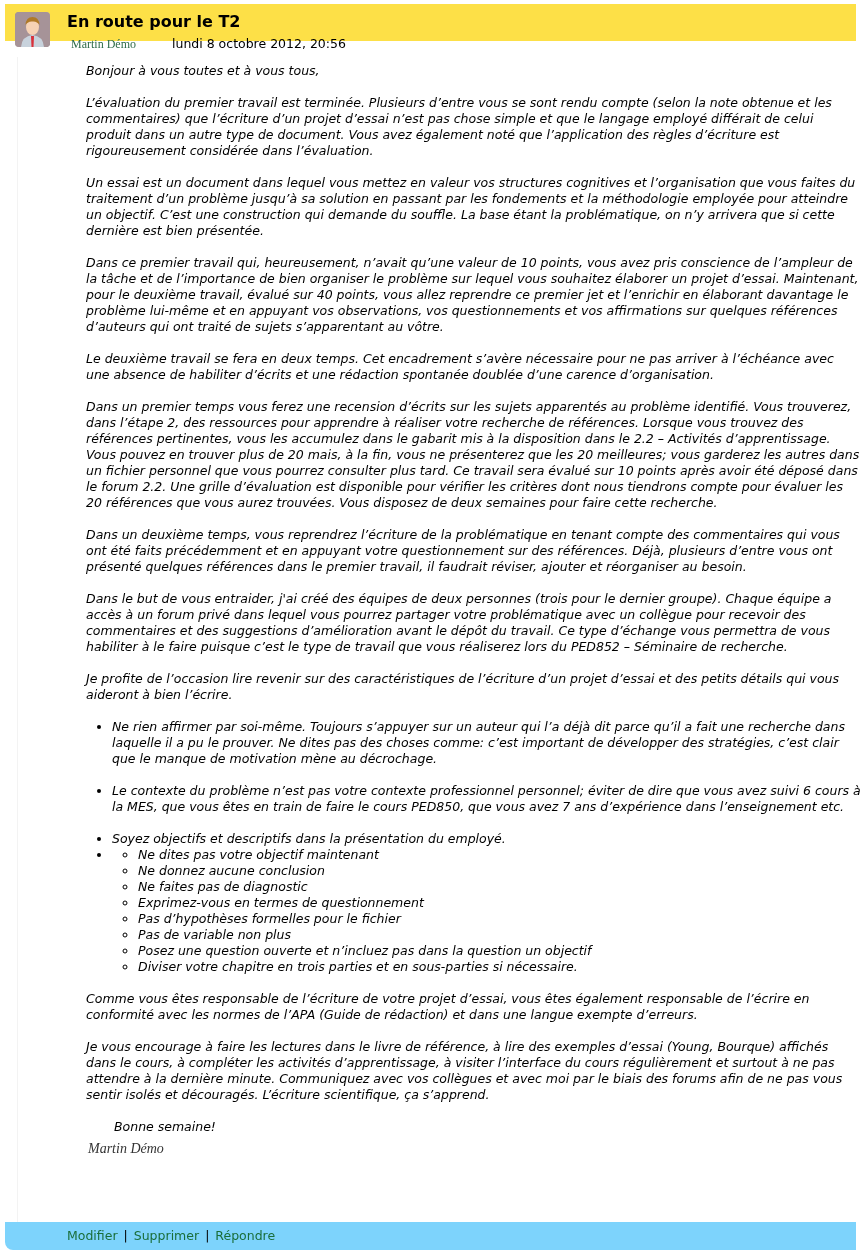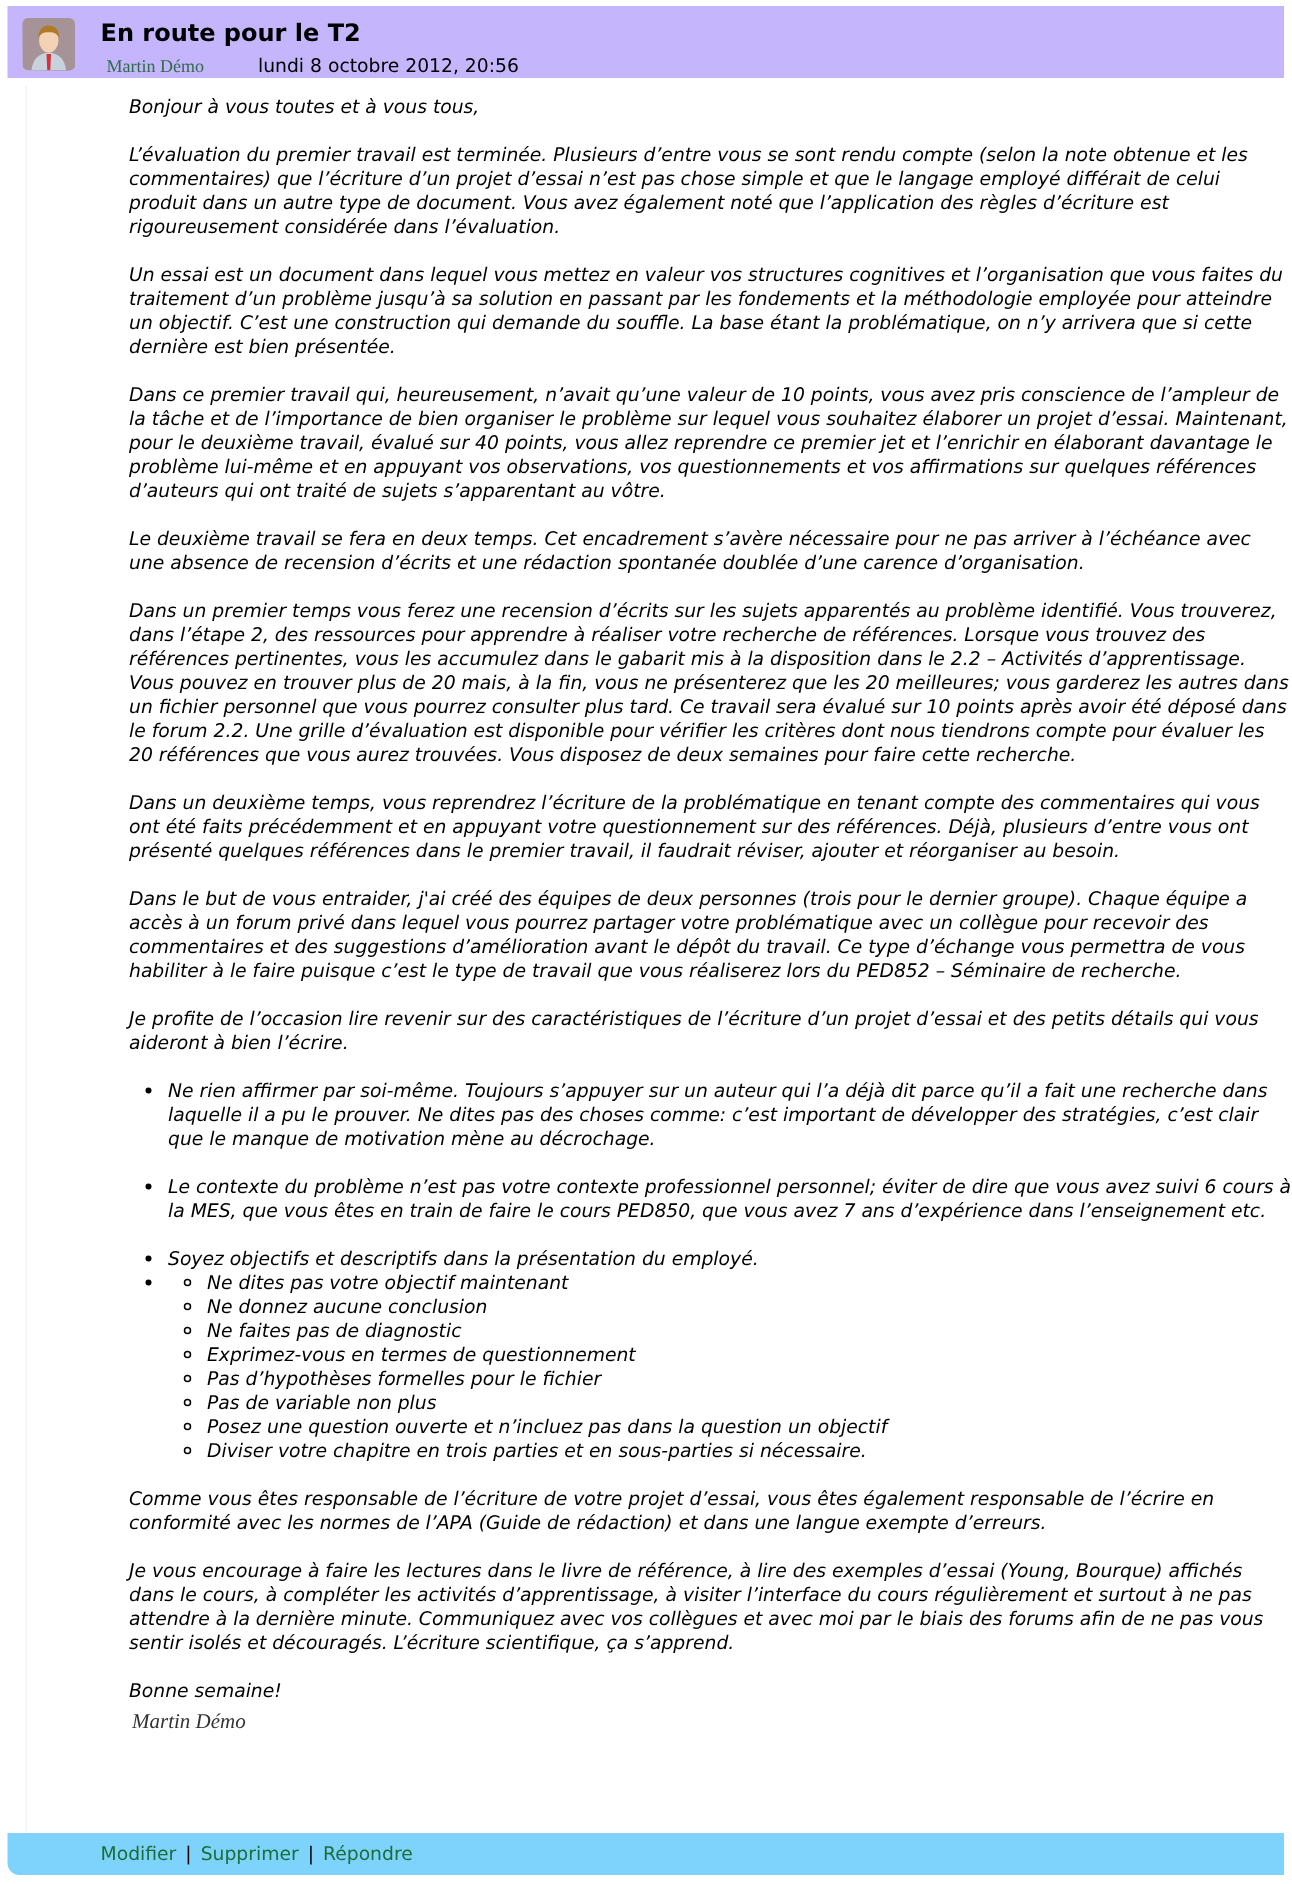--- a/index.html
+++ b/index.html
@@ -1,19 +1,19 @@
 <!DOCTYPE html>
 <html><head>
 <meta charset="utf-8">
 <style>
   html, body { margin: 0; padding: 0; background: #ffffff; }
   body { width: 861px; height: 1256px; position: relative; overflow: hidden;
          font-family: "DejaVu Sans", sans-serif; font-size: 12.5px; color: #000; }
   .post { position: absolute; left: 5px; top: 4px; width: 851px; height: 1246px; }
-  .header { position: absolute; left: 0; top: 0; width: 851px; height: 48px; background: #c4b5fd; }
+  .header { position: absolute; left: 0; top: 0; width: 851px; height: 37px; background: #fde047; }
   .avatar { position: absolute; left: 10px; top: 8px; width: 35px; height: 35px; border-radius: 4px; overflow: hidden;
             background: linear-gradient(135deg, #9a8a90 0%, #c9b9bb 50%, #8c7f86 100%); }
   .title { position: absolute; left: 62px; top: 8px; font-family: "DejaVu Sans", sans-serif; font-weight: bold; font-size: 16px; color: #000; }
   .meta { position: absolute; left: 66px; top: 32px; font-size: 12.5px; }
   .author { font-family: "Liberation Serif", serif; font-size: 12px; color: #2e6b48; margin-right: 10px; }
   .date { color: #000; margin-left: 22px; }
   .content { position: absolute; left: 12px; top: 53px; width: 850px; height: 1165px; border-right: 1px solid #0ea5e9; border-left: 1px solid #f3f3f3; box-sizing: border-box; font-style: italic; }
   .text { position: absolute; left: 68px; top: 6px; width: 775px; line-height: 16px; font-size: 12.5px; }
   .text p { margin: 0 0 16px 0; }
   .text ul { margin: 0 0 16px 0; padding-left: 26px; }
@@ -47,21 +47,21 @@
       <span class="date">lundi 8 octobre 2012, 20:56</span>
     </div>
   </div>
 
   <div class="content">
     <div class="text">
       <p>Bonjour à vous toutes et à vous tous,</p>
       <p>L’évaluation du premier travail est terminée. Plusieurs d’entre vous se sont rendu compte (selon la note obtenue et les commentaires) que l’écriture d’un projet d’essai n’est pas chose simple et que le langage employé différait de celui produit dans un autre type de document. Vous avez également noté que l’application des règles d’écriture est rigoureusement considérée dans l’évaluation.</p>
       <p>Un essai est un document dans lequel vous mettez en valeur vos structures cognitives et l’organisation que vous faites du traitement d’un problème jusqu’à sa solution en passant par les fondements et la méthodologie employée pour atteindre un objectif. C’est une construction qui demande du souffle. La base étant la problématique, on n’y arrivera que si cette dernière est bien présentée.</p>
       <p>Dans ce premier travail qui, heureusement, n’avait qu’une valeur de 10 points, vous avez pris conscience de l’ampleur de la tâche et de l’importance de bien organiser le problème sur lequel vous souhaitez élaborer un projet d’essai. Maintenant, pour le deuxième travail, évalué sur 40 points, vous allez reprendre ce premier jet et l’enrichir en élaborant davantage le problème lui-même et en appuyant vos observations, vos questionnements et vos affirmations sur quelques références d’auteurs qui ont traité de sujets s’apparentant au vôtre.</p>
-      <p>Le deuxième travail se fera en deux temps. Cet encadrement s’avère nécessaire pour ne pas arriver à l’échéance avec une absence de recension d’écrits et une rédaction spontanée doublée d’une carence d’organisation.</p>
+      <p>Le deuxième travail se fera en deux temps. Cet encadrement s’avère nécessaire pour ne pas arriver à l’échéance avec une absence de habiliter d’écrits et une rédaction spontanée doublée d’une carence d’organisation.</p>
       <p>Dans un premier temps vous ferez une recension d’écrits sur les sujets apparentés au problème identifié. Vous trouverez, dans l’étape 2, des ressources pour apprendre à réaliser votre recherche de références. Lorsque vous trouvez des références pertinentes, vous les accumulez dans le gabarit mis à la disposition dans le 2.2 – Activités d’apprentissage. Vous pouvez en trouver plus de 20 mais, à la fin, vous ne présenterez que les 20 meilleures; vous garderez les autres dans un fichier personnel que vous pourrez consulter plus tard. Ce travail sera évalué sur 10 points après avoir été déposé dans le forum 2.2. Une grille d’évaluation est disponible pour vérifier les critères dont nous tiendrons compte pour évaluer les 20 références que vous aurez trouvées. Vous disposez de deux semaines pour faire cette recherche.</p>
       <p>Dans un deuxième temps, vous reprendrez l’écriture de la problématique en tenant compte des commentaires qui vous ont été faits précédemment et en appuyant votre questionnement sur des références. Déjà, plusieurs d’entre vous ont présenté quelques références dans le premier travail, il faudrait réviser, ajouter et réorganiser au besoin.</p>
       <p>Dans le but de vous entraider, j'ai créé des équipes de deux personnes (trois pour le dernier groupe). Chaque équipe a accès à un forum privé dans lequel vous pourrez partager votre problématique avec un collègue pour recevoir des commentaires et des suggestions d’amélioration avant le dépôt du travail. Ce type d’échange vous permettra de vous habiliter à le faire puisque c’est le type de travail que vous réaliserez lors du PED852 – Séminaire de recherche.</p>
       <p>Je profite de l’occasion lire revenir sur des caractéristiques de l’écriture d’un projet d’essai et des petits détails qui vous aideront à bien l’écrire.</p>
       <ul>
         <li>Ne rien affirmer par soi-même. Toujours s’appuyer sur un auteur qui l’a déjà dit parce qu’il a fait une recherche dans laquelle il a pu le prouver. Ne dites pas des choses comme: c’est important de développer des stratégies, c’est clair que le manque de motivation mène au décrochage.</li>
         <li>Le contexte du problème n’est pas votre contexte professionnel personnel; éviter de dire que vous avez suivi 6 cours à la MES, que vous êtes en train de faire le cours PED850, que vous avez 7 ans d’expérience dans l’enseignement etc.</li>
         <li>Soyez objectifs et descriptifs dans la présentation du employé.</li>
         <li class="nested">
           <ul class="inner" style="margin-top:-16px;">
@@ -71,21 +71,21 @@
             <li>Exprimez-vous en termes de questionnement</li>
             <li>Pas d’hypothèses formelles pour le fichier</li>
             <li>Pas de variable non plus</li>
             <li>Posez une question ouverte et n’incluez pas dans la question un objectif</li>
             <li>Diviser votre chapitre en trois parties et en sous-parties si nécessaire.</li>
           </ul>
         </li>
       </ul>
       <p>Comme vous êtes responsable de l’écriture de votre projet d’essai, vous êtes également responsable de l’écrire en conformité avec les normes de l’APA (Guide de rédaction) et dans une langue exempte d’erreurs.</p>
       <p>Je vous encourage à faire les lectures dans le livre de référence, à lire des exemples d’essai (Young, Bourque) affichés dans le cours, à compléter les activités d’apprentissage, à visiter l’interface du cours régulièrement et surtout à ne pas attendre à la dernière minute. Communiquez avec vos collègues et avec moi par le biais des forums afin de ne pas vous sentir isolés et découragés. L’écriture scientifique, ça s’apprend.</p>
-      <p style="margin-bottom:6px;">Bonne semaine!</p>
+      <p style="margin-bottom:6px;margin-left:28px;">Bonne semaine!</p>
       <div class="sig">Martin Démo</div>
     </div>
   </div>
 
   <div class="footer">
     <div class="links">
       <a>Modifier</a><span class="sep">|</span><a>Supprimer</a><span class="sep">|</span><a>Répondre</a>
     </div>
   </div>
 </div>

